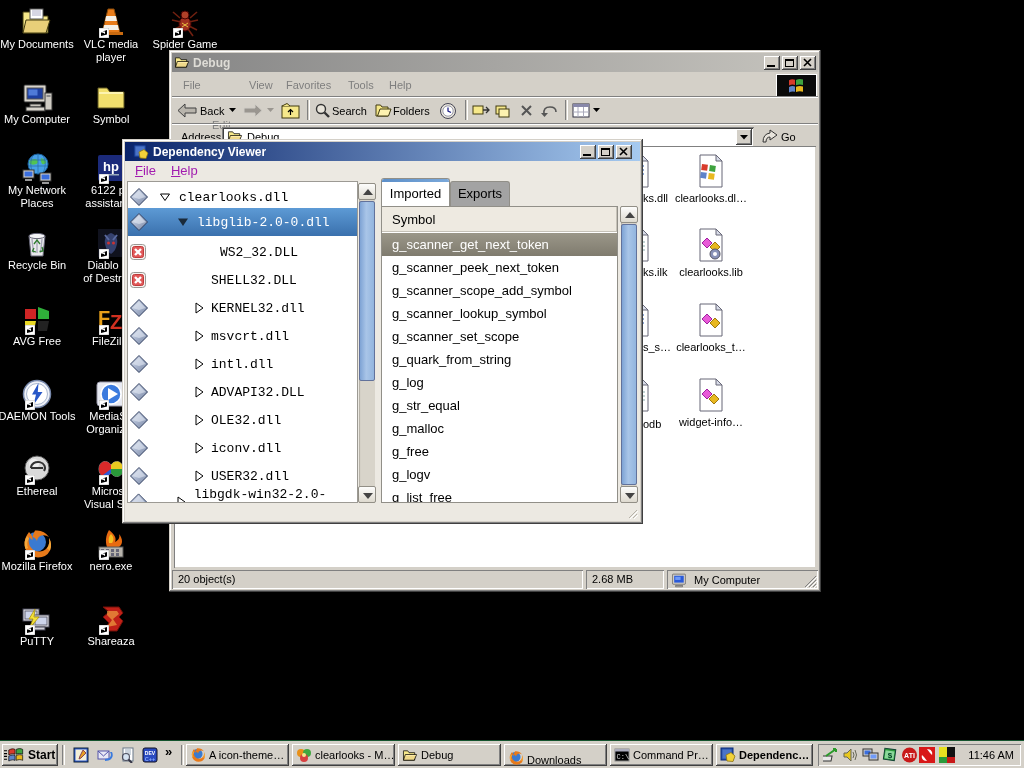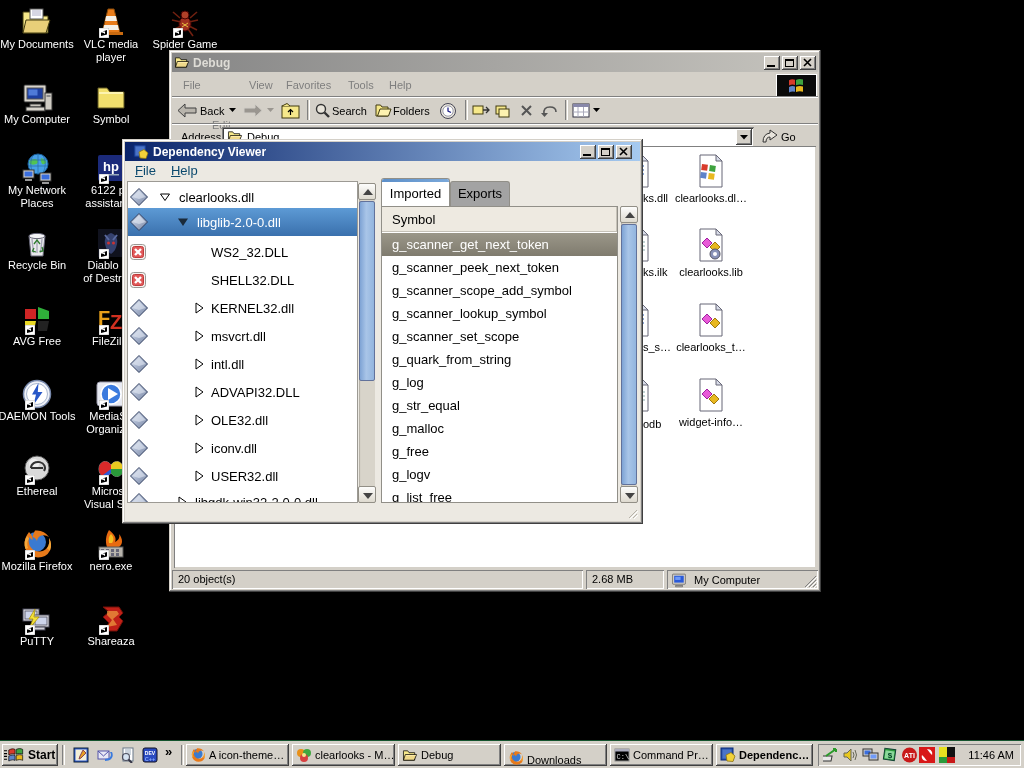--- a/index.html
+++ b/index.html
@@ -590,45 +590,45 @@
         <span style="position:absolute;left:3px;bottom:3px;width:8px;height:2px;background:#000;"></span>
       </span>
     <span class="titlebtn">
         <span style="position:absolute;left:3px;top:3px;width:9px;height:8px;border:1px solid #000;border-top-width:2px;"></span>
       </span>
     <span class="titlebtn"><svg width="16" height="14" viewBox="0 0 16 14">
           <path d="M4 3 L11 10 M11 3 L4 10" stroke="#000" stroke-width="1.6"></path>
         </svg></span>
   </div>
   <div class="abs" style="left:3px;top:22px;right:3px;bottom:3px;background:#ece9e2;">
-    <div style="font-size:13px;color:#0c4a6e;padding:2px 0 0 10px;height:22px;">
+    <div style="font-size:13px;color:#a21caf;padding:2px 0 0 10px;height:22px;">
       <span style="margin-right:15px;"><u>F</u>ile</span><span><u>H</u>elp</span>
     </div>
 
     <div class="abs" style="left:2px;top:20px;width:231px;bottom:18px;background:#fff;
-      border:1px solid #9c9a94;overflow:hidden;font-size:13px;">
+      border:1px solid #9c9a94;overflow:hidden;font-size:13px;font-family:Liberation Mono, monospace;">
       <div class="trow" style="top:1px;">
           <svg style="margin-left:2px" width="18" height="18">
             <use href="#sym-diamond"></use>
           </svg>
         <svg style="margin-left:11px" width="12" height="10">
             <polygon points="1.5,2 10.5,2 6,8.5" fill="#fff" stroke="#000"></polygon>
           </svg>
         <span style="margin-left:8px;">clearlooks.dll</span>
         </div>
       <div class="trow" style="top:26px;background:linear-gradient(#5d9ad5,#3a70ad);color:#fff;">
         <svg style="margin-left:2px" width="18" height="18">
             <use href="#sym-diamond"></use>
           </svg>
         <svg style="margin-left:29px" width="12" height="10">
             <polygon points="1,1.5 11,1.5 6,9" fill="#1a2a3a"></polygon>
           </svg>
         <span style="margin-left:8px;">libglib-2.0-0.dll</span>
         </div>
-      <div class="trow" style="top:56px;">
+      <div class="trow" style="top:56px;gap:9px;">
           <svg style="margin-left:2px" width="16" height="16">
             <use href="#sym-redx"></use>
           </svg>
         <span style="margin-left:65px;">WS2_32.DLL</span>
         </div>
       <div class="trow" style="top:84px;">
           <svg style="margin-left:2px" width="16" height="16">
             <use href="#sym-redx"></use>
           </svg>
         <span style="margin-left:65px;">SHELL32.DLL</span>

